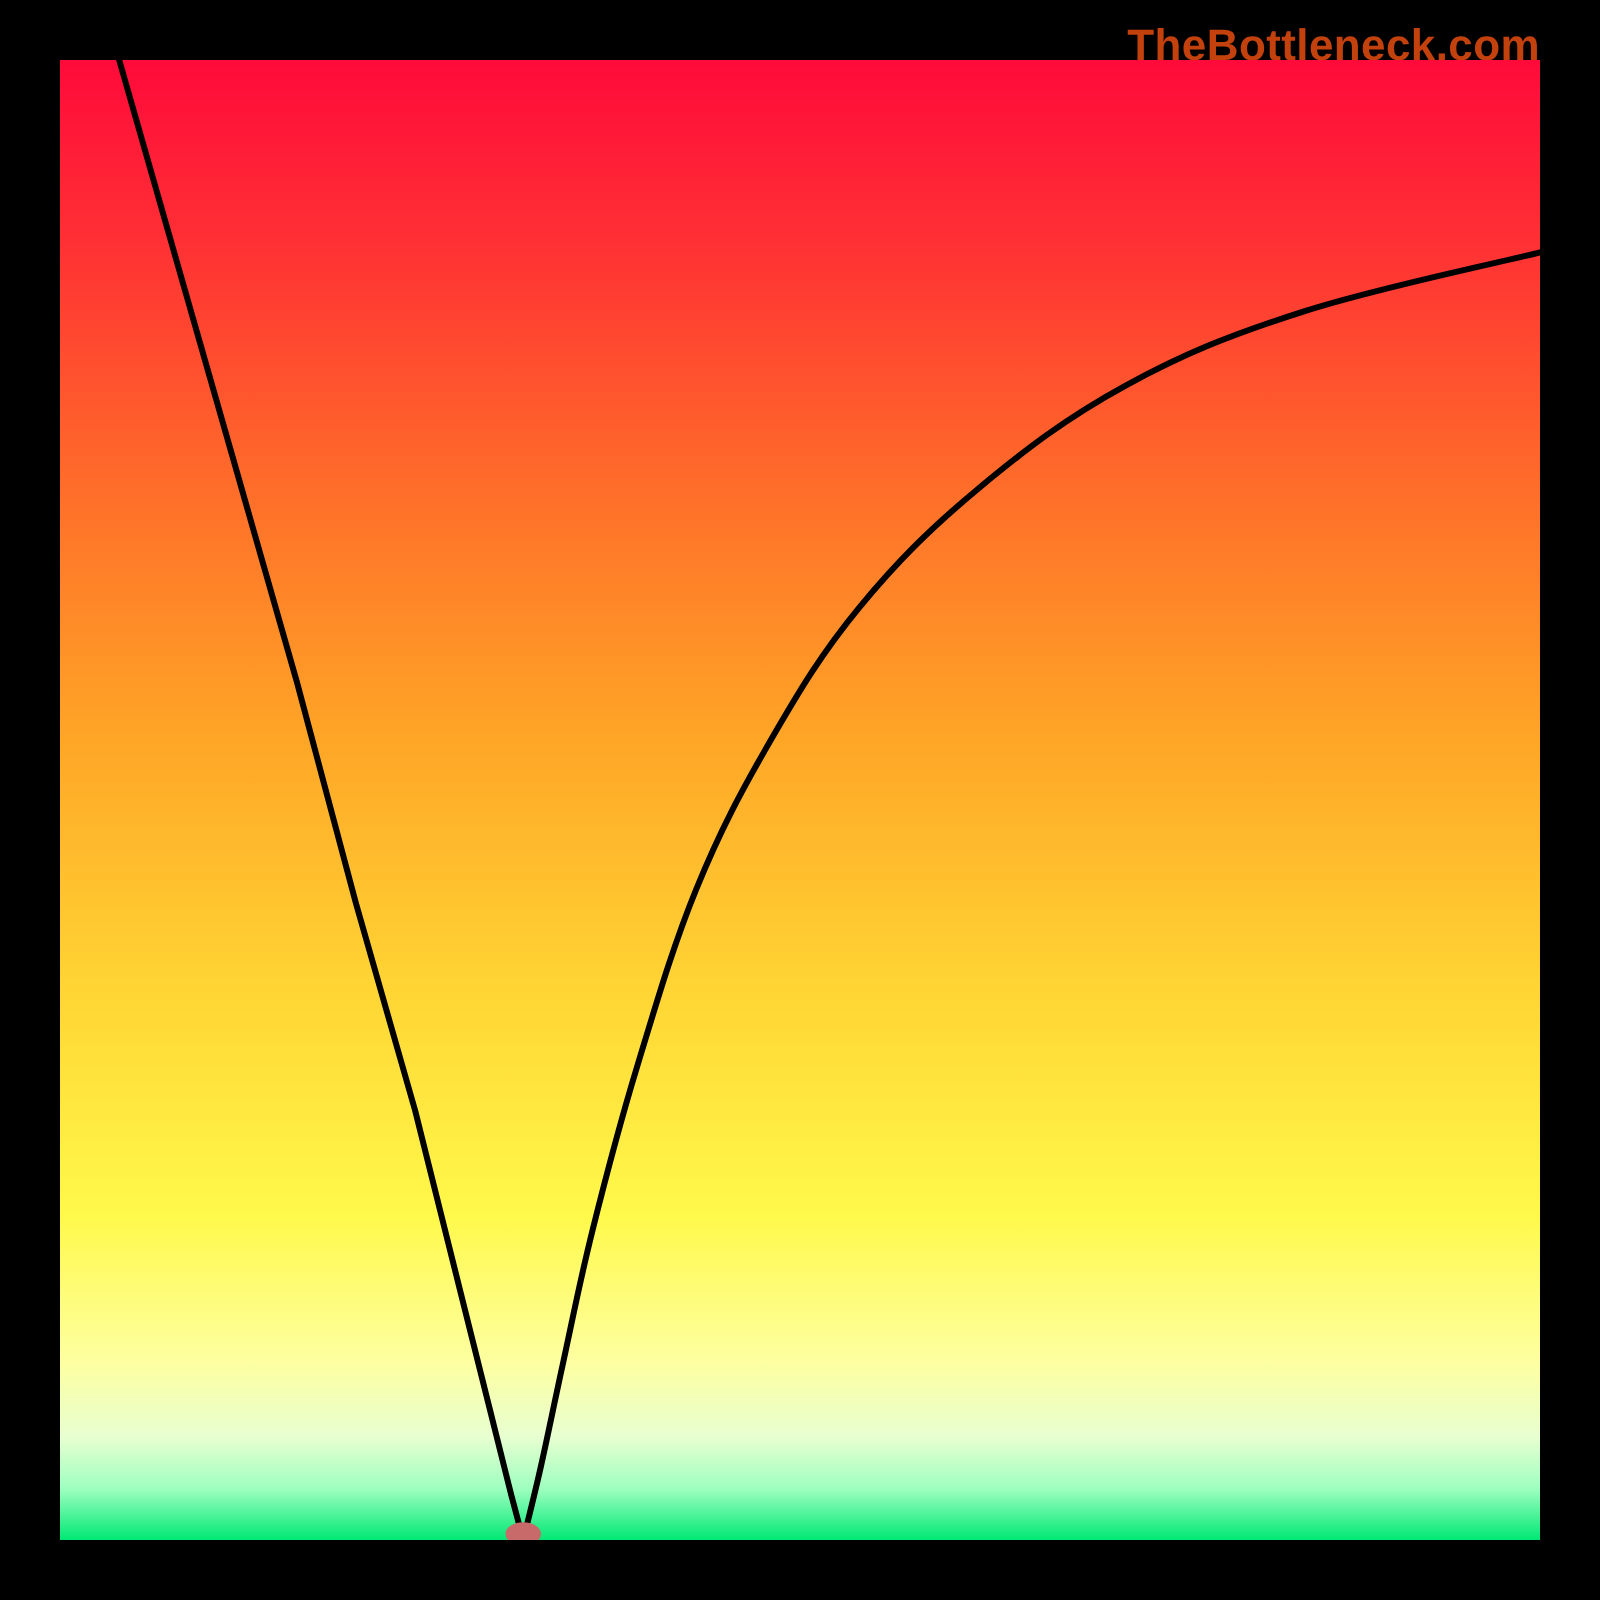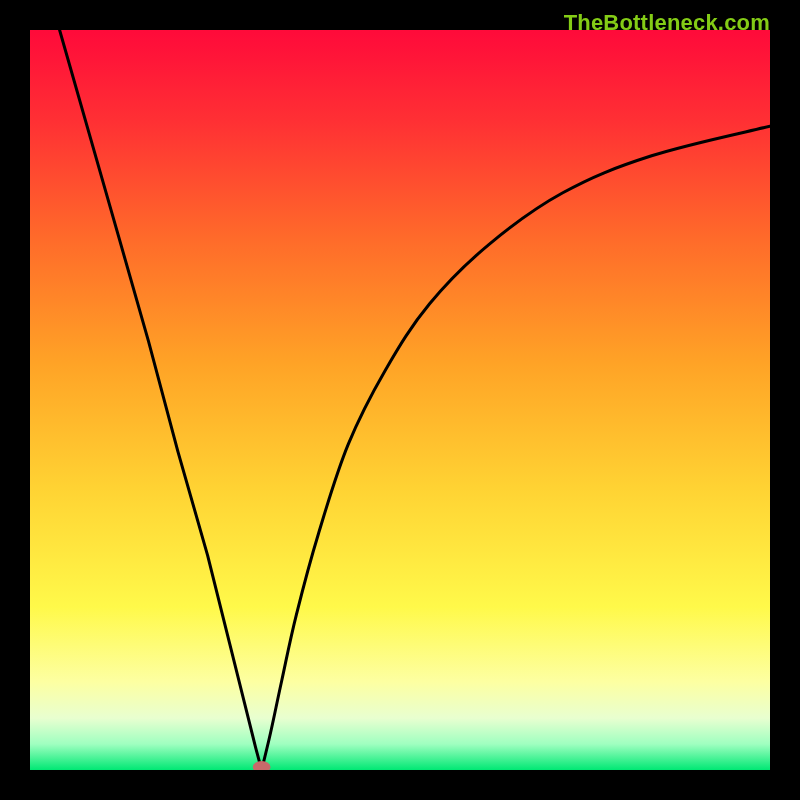--- a/index.html
+++ b/index.html
@@ -29,21 +29,21 @@
     position: absolute;
     left: 0;
     top: 0;
     width: 740px;
     height: 740px;
   }
   .watermark {
     position: absolute;
     top: 10px;
     right: 30px;
-    color: #84cc16;
+    color: #c2410c;
     font-size: 22px;
     font-weight: 600;
     letter-spacing: 0.2px;
   }
   svg { display: block; }
 </style>
 </head>
 <body>
 
 <div class="frame">

